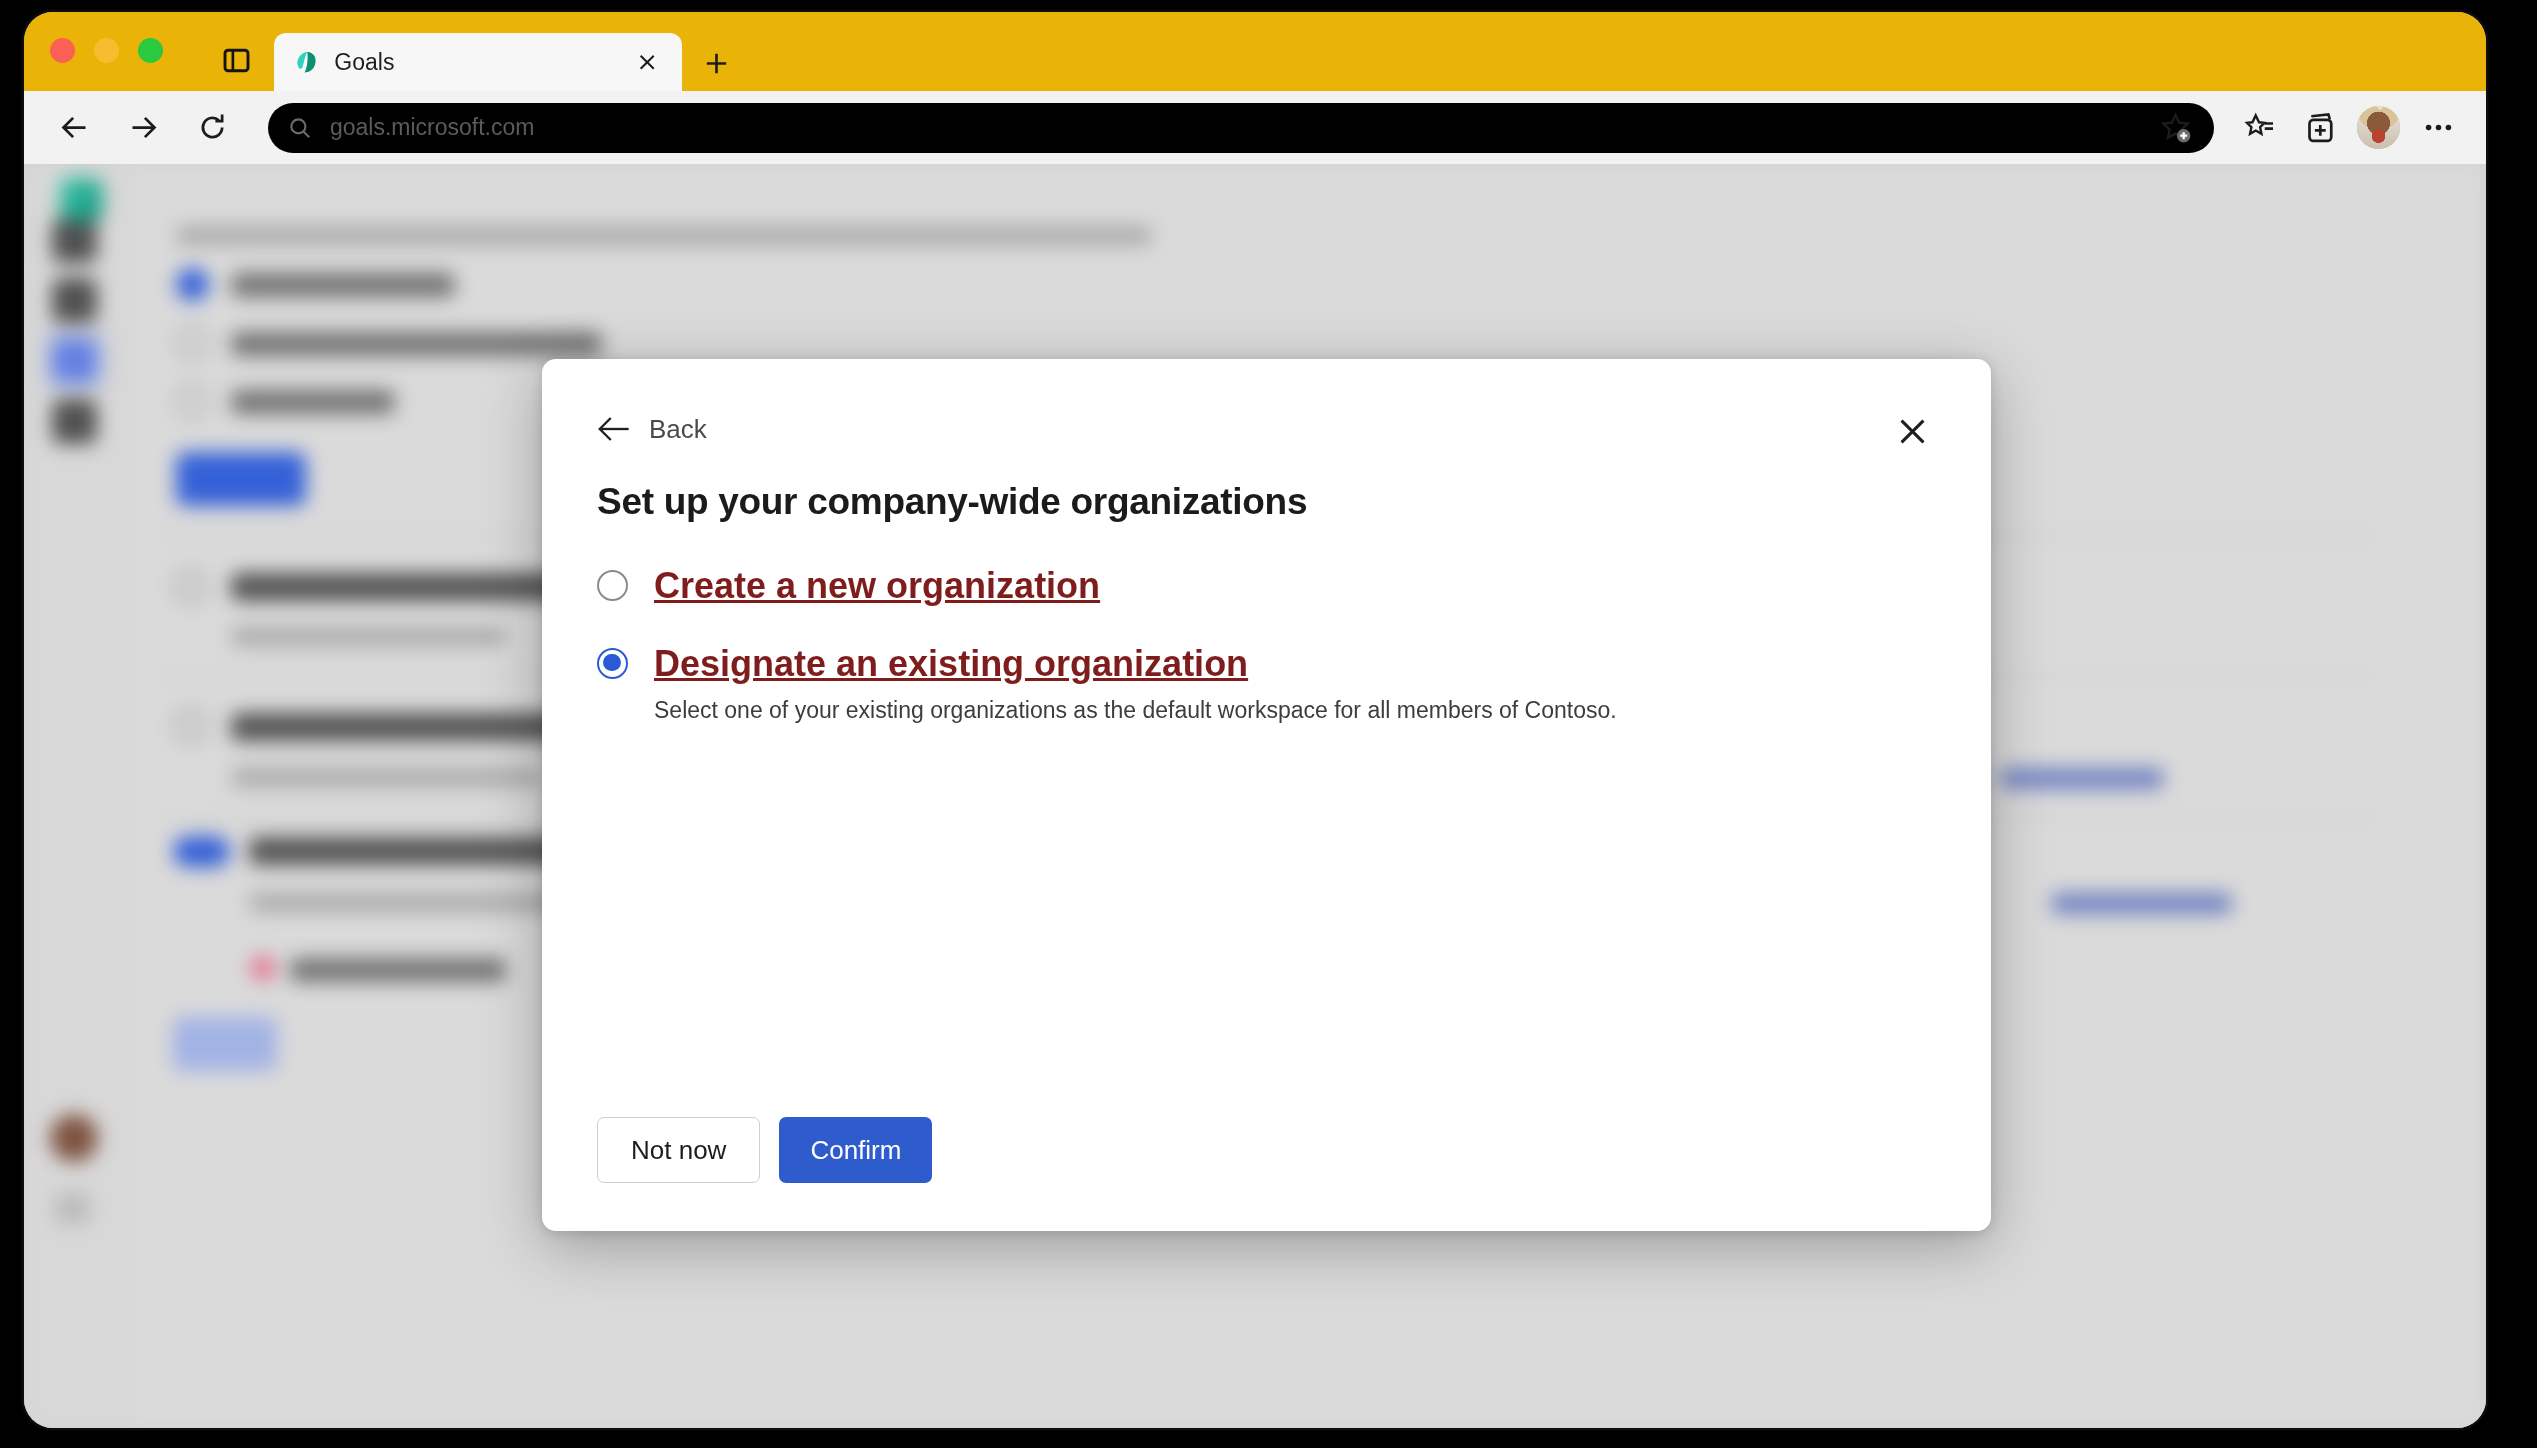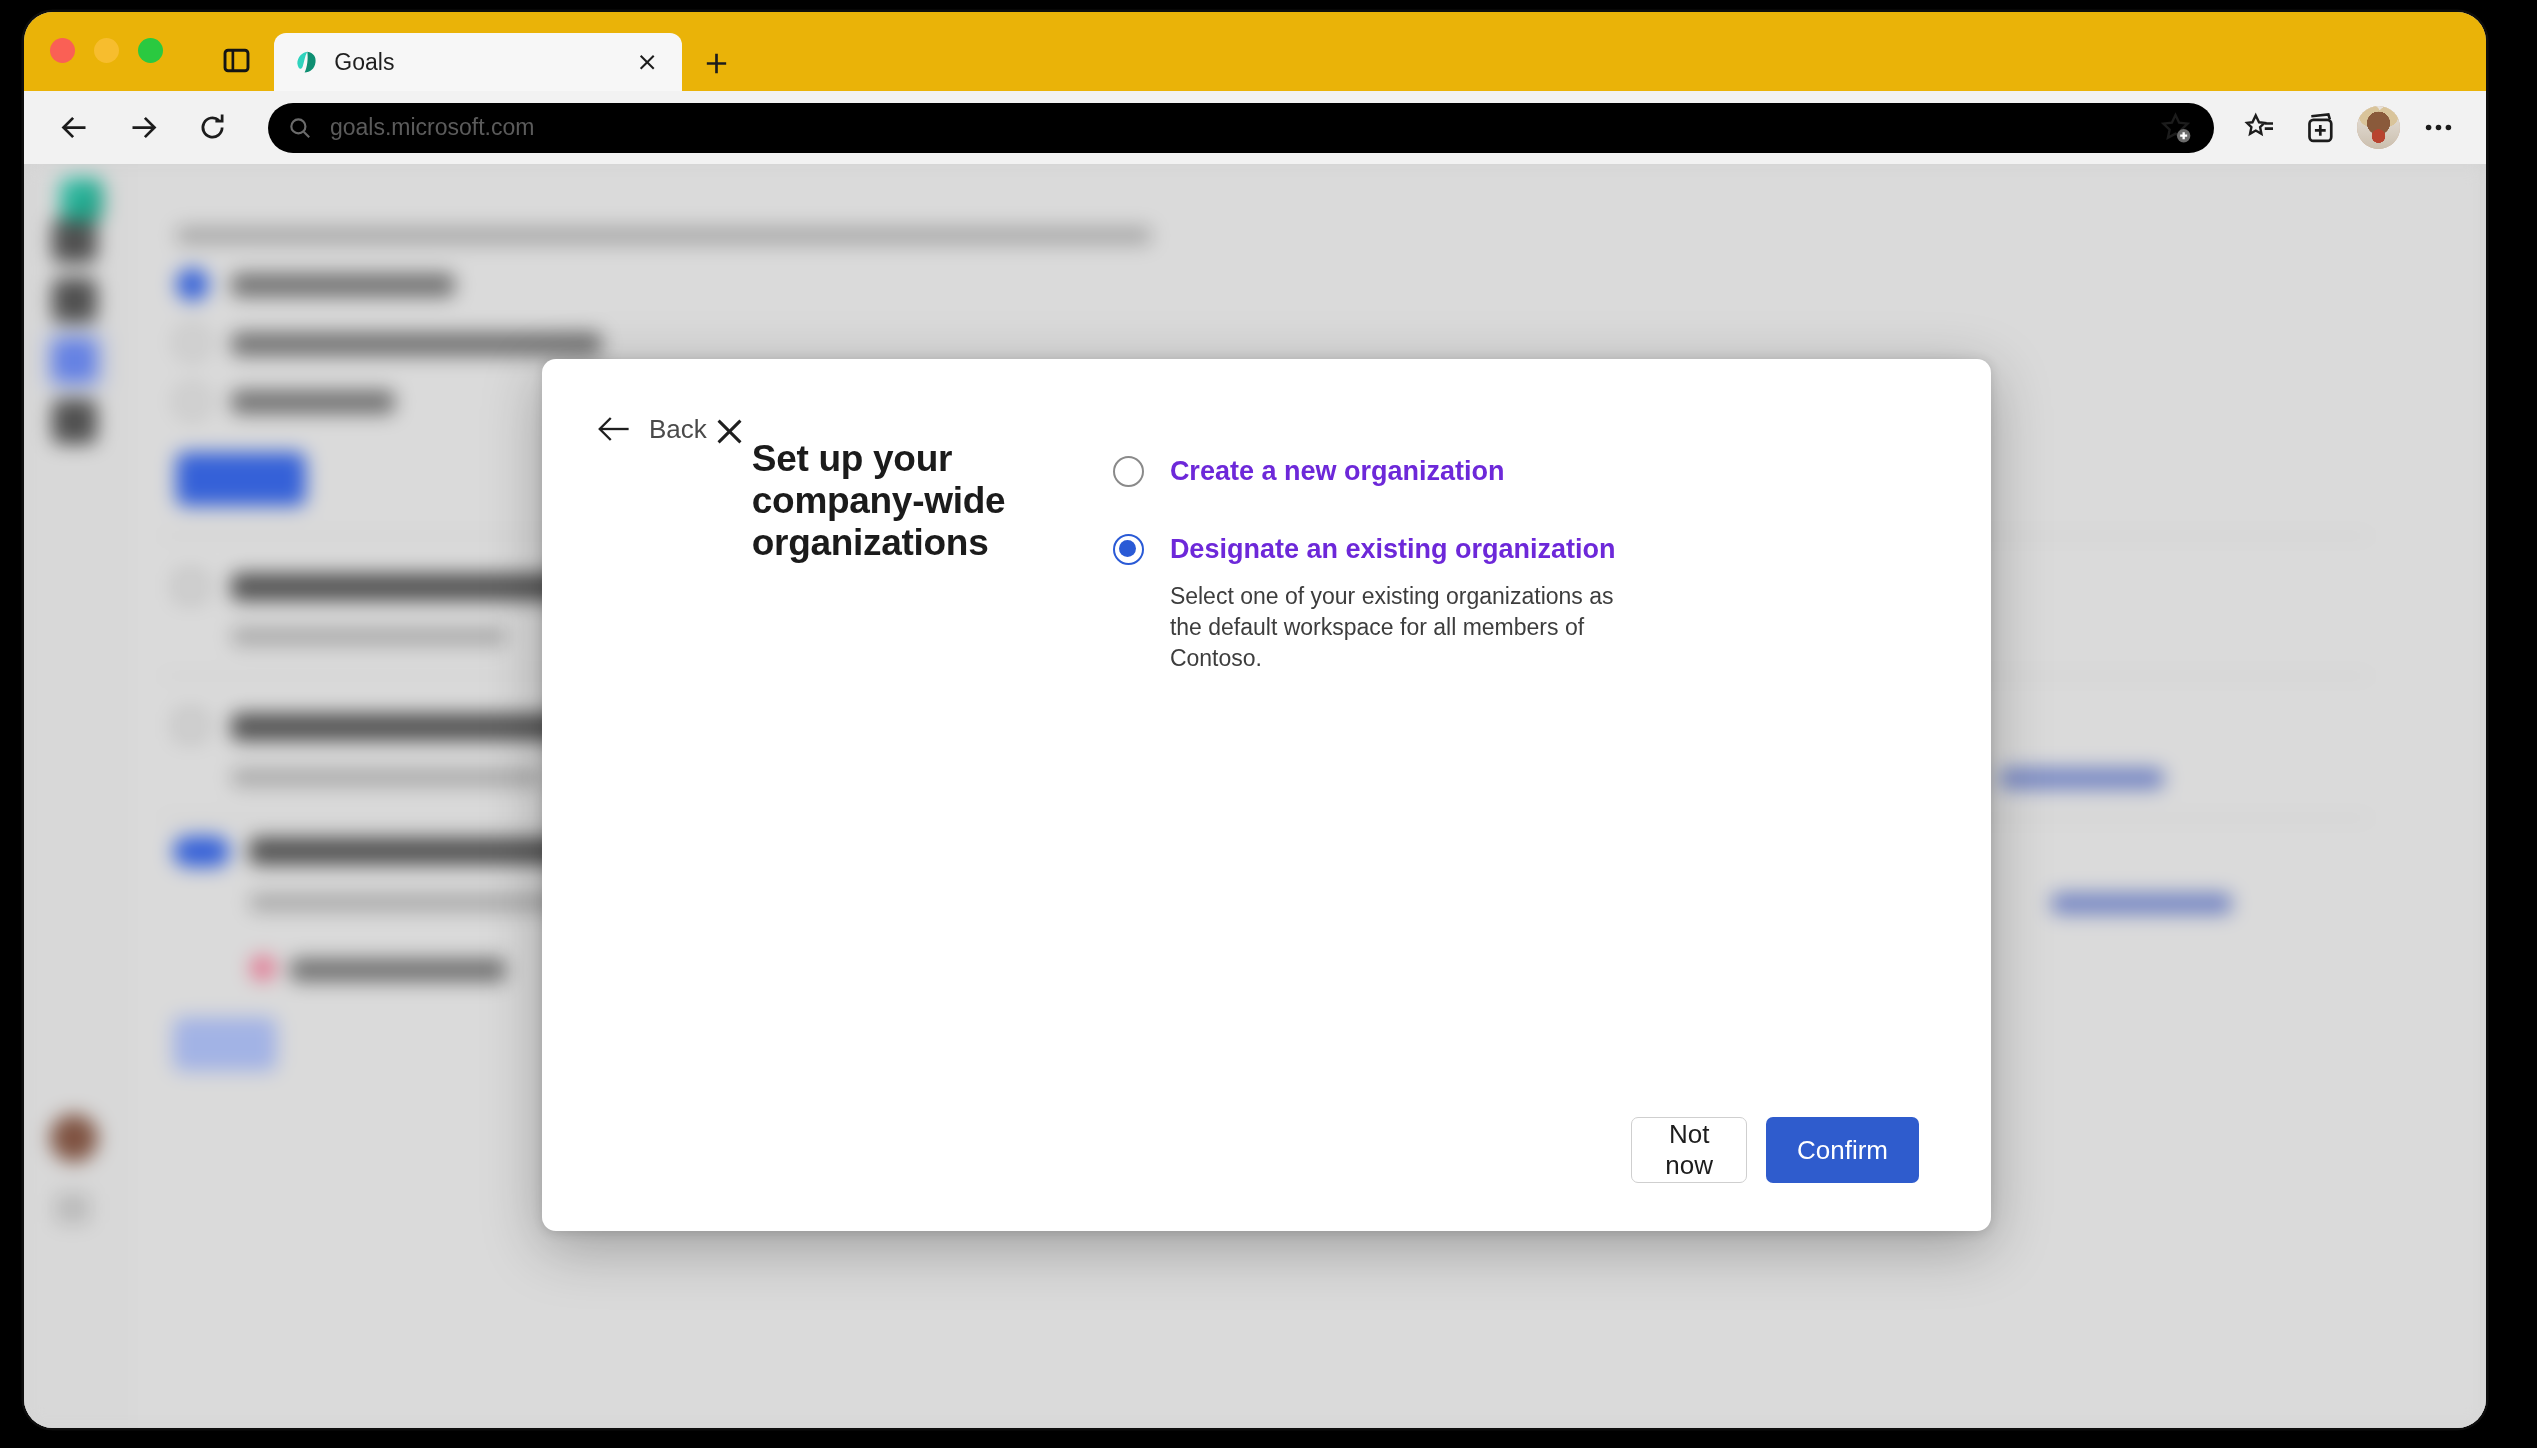--- a/index.html
+++ b/index.html
@@ -299,23 +299,23 @@
   }
   #modal-dialog {
     position: absolute;
     left: 518px;
     top: 195px;
     width: 1449px;
     height: 872px;
     background: #ffffff;
     border-radius: 14px;
     box-shadow: 0 15.5px 60px rgba(0,0,0,.28), 0 1.7px 12px rgba(0,0,0,.14);
-    padding: 50px 72px 48px 55px;
-    display: flex;
-    flex-direction: row;
+    padding: 50px 56px 48px 55px;
+    display: flex;
+    flex-direction: column;
   }
 
   #modal-topbar {
     display: flex;
     align-items: flex-start;
     justify-content: space-between;
     height: 43px;
   }
   #back-button {
     display: flex;
@@ -358,24 +358,25 @@
   }
   .option-radio.selected::after {
     content: "";
     position: absolute;
     left: 4.3px; top: 4.3px;
     width: 17.3px; height: 17.3px;
     border-radius: 50%;
     background: #2a5ad6;
   }
   .option-label {
-    font-size: 27px;
+    font-size: 36px;
     font-weight: bold;
-    color: #6d28d9;
+    color: #7f1d1d;
     line-height: 35px;
+    text-decoration: underline;
   }
   .option-desc {
     margin-top: 14px;
     font-size: 23px;
     color: #3d3d3d;
     line-height: 31px;
   }
 
   #org-picker {
     margin-top: 22.4px;

